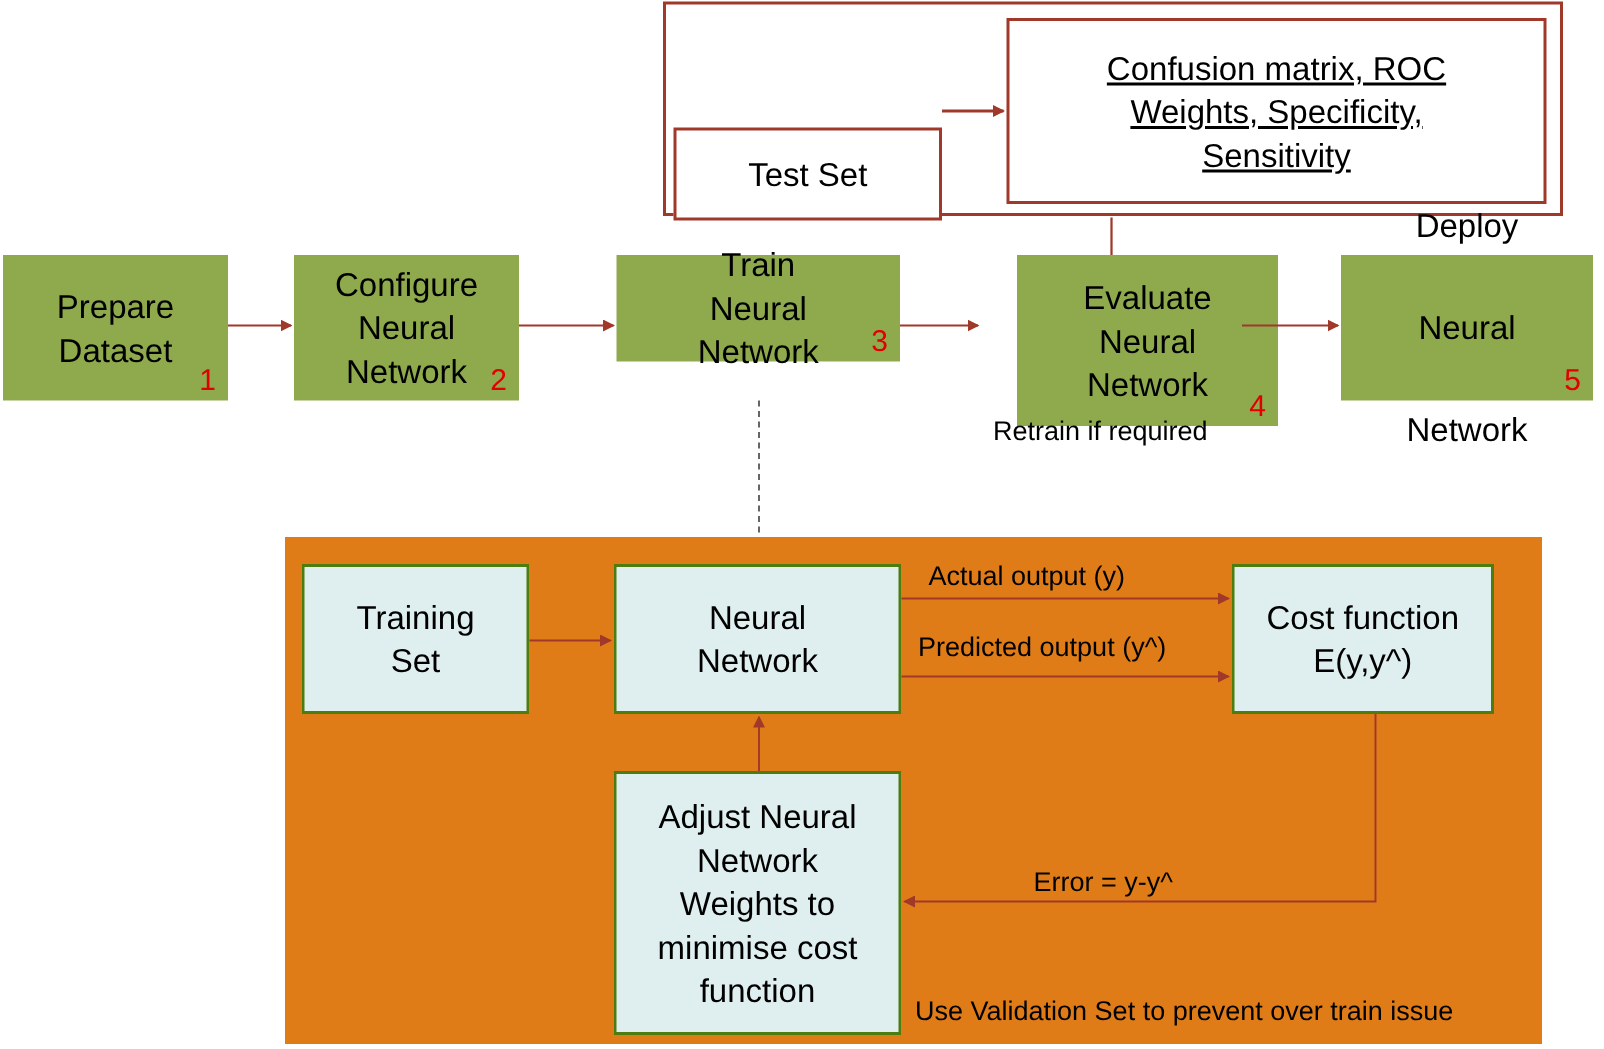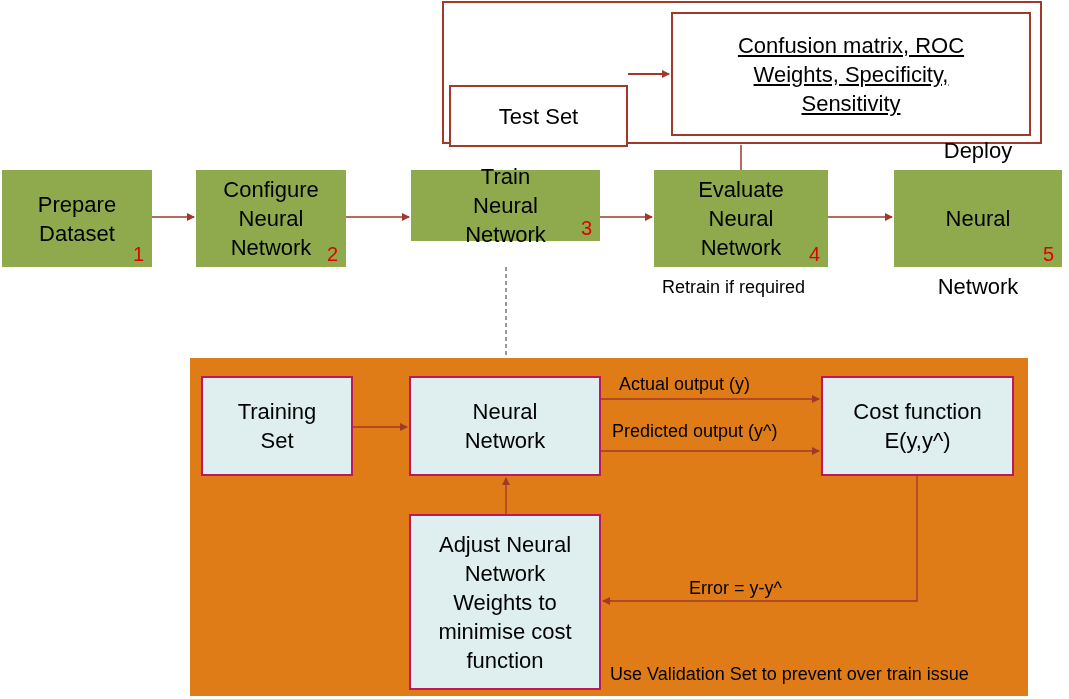--- a/index.html
+++ b/index.html
@@ -6,21 +6,21 @@
     body { width:1069px; height:699px; position:relative; overflow:hidden;
            font-family:"Liberation Sans", "DejaVu Sans", sans-serif; }
     .abs { position:absolute; box-sizing:border-box; }
     .step { background:#8faa4d; color:#000; display:flex; flex-direction:column;
             align-items:center; justify-content:center; text-align:center;
             font-size:22px; line-height:29px; }
     .step .num { position:absolute; right:8px; bottom:3px; color:#e00000; font-size:20px; line-height:20px; }
     .redbox { border:2px solid #a0392a; background:#fff; display:flex; flex-direction:column;
               align-items:center; justify-content:center; text-align:center; font-size:22px; line-height:29px; }
     .orange { background:#e07c18; }
-    .pale { background:#dfeeee; border:2px solid #be185d; display:flex; flex-direction:column;
+    .pale { background:#dfeeee; border:2px solid #4d7c0f; display:flex; flex-direction:column;
             align-items:center; justify-content:center; text-align:center; font-size:22px; line-height:29px; color:#000; }
     .lbl { font-size:18px; color:#000; white-space:nowrap; }
     svg.overlay { position:absolute; left:0; top:0; pointer-events:none; }
   </style>
 </head>
 <body>
 
 <div class="abs" style="left:442px; top:1px; width:600px; height:143px; border:2px solid #a0392a;"></div>
 
 <div class="abs redbox" style="left:449px; top:45px; width:179px; height:62px;margin-top:40px;">
@@ -46,21 +46,21 @@
   <span class="num">2</span>
 </div>
 
 <div class="abs step" style="left:411px; top:170px; width:189px; height:71px;">
   <span>Train</span>
   <span>Neural</span>
   <span>Network</span>
   <span class="num">3</span>
 </div>
 
-<div class="abs step" style="left:654px; top:170px; width:174px; height:97px;">
+<div class="abs step" style="left:678px; top:170px; width:174px; height:114px;">
   <span>Evaluate</span>
   <span>Neural</span>
   <span>Network</span>
   <span class="num">4</span>
 </div>
 
 <div class="abs step" style="left:894px; top:170px; width:168px; height:97px;gap:39px;">
   <span>Deploy</span>
   <span>Neural</span>
   <span>Network</span>
@@ -74,21 +74,21 @@
 <div class="abs pale" style="left:201px; top:376px; width:152px; height:100px;">
   <span>Training</span>
   <span>Set</span>
 </div>
 
 <div class="abs pale" style="left:409px; top:376px; width:192px; height:100px;">
   <span>Neural</span>
   <span>Network</span>
 </div>
 
-<div class="abs pale" style="left:821px; top:376px; width:193px; height:100px;">
+<div class="abs pale" style="left:821px; top:376px; width:175px; height:100px;">
   <span>Cost function</span>
   <span>E(y,y^)</span>
 </div>
 
 <div class="abs pale" style="left:409px; top:514px; width:192px; height:176px;">
   <span>Adjust Neural</span>
   <span>Network</span>
   <span>Weights to</span>
   <span>minimise cost</span>
   <span>function</span>

